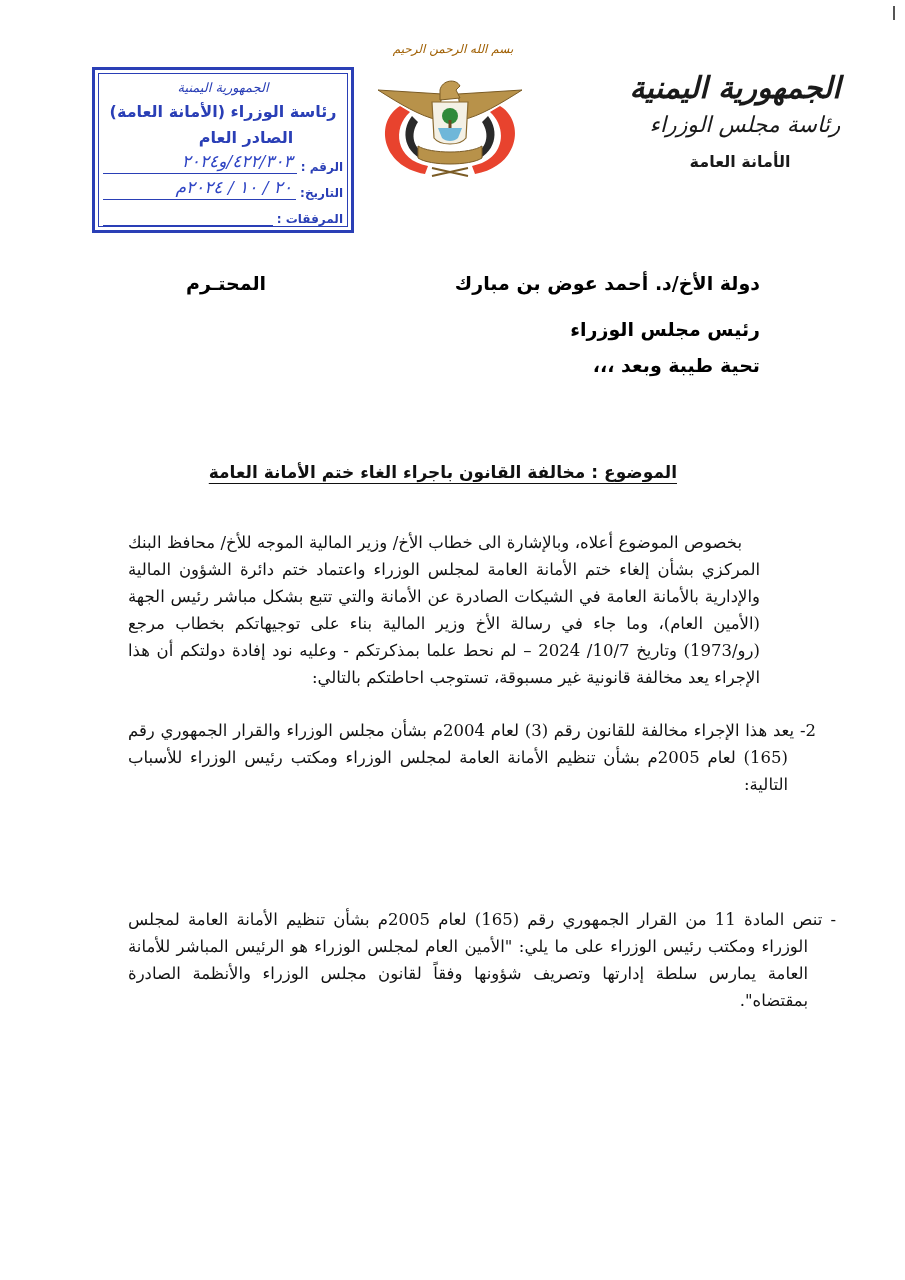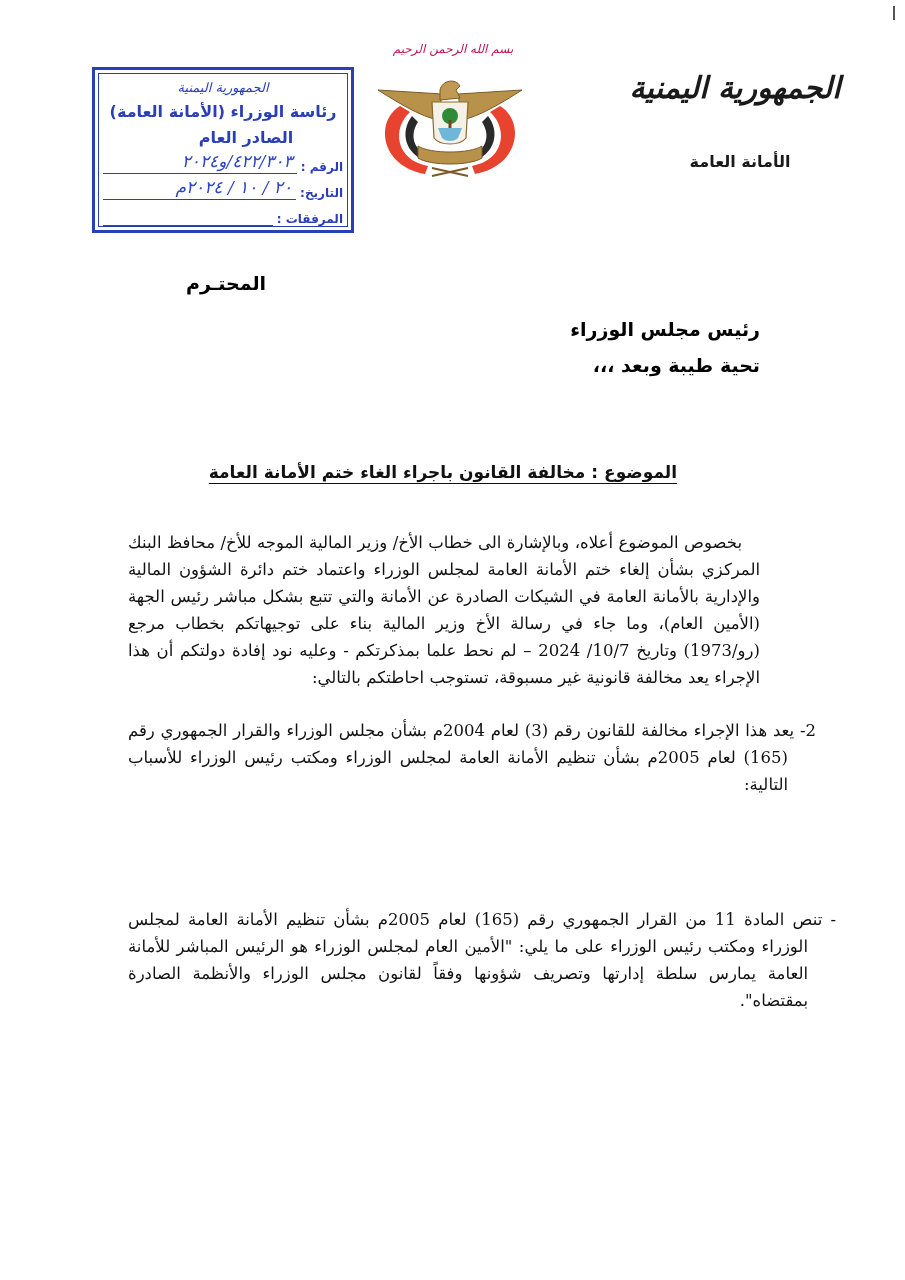--- a/index.html
+++ b/index.html
@@ -32,21 +32,21 @@
       position: absolute; right: 4px; bottom: 2px; font-size: 17px; direction: ltr;
       font-family: "DejaVu Serif", serif; font-style: italic; letter-spacing: 1px; color: #2f45c4;
     }
     .row-number { top: 82px; }
     .row-date { top: 108px; }
     .row-att { top: 134px; justify-content: center; }
 
     
     .basmala {
       position: absolute; left: 388px; top: 42px; width: 130px; text-align: center;
-      font-family: "DejaVu Serif", serif; font-size: 12px; color: #be185d; direction: rtl; font-style: italic;
+      font-family: "DejaVu Serif", serif; font-size: 12px; color: #a16207; direction: rtl; font-style: italic;
     }
     .emblem { position: absolute; left: 370px; top: 76px; width: 160px; height: 105px; }
 
     
     .lh { position: absolute; direction: rtl; text-align: center; color: #1a1a1a; }
     .lh-1 { left: 620px; top: 70px; width: 230px; font-family: "DejaVu Serif", serif; font-size: 30px; font-style: italic; font-weight: bold; }
     .lh-2 { left: 640px; top: 112px; width: 210px; font-family: "DejaVu Serif", serif; font-size: 22px; font-style: italic; }
     .lh-3 { left: 655px; top: 152px; width: 170px; font-family: "DejaVu Sans", sans-serif; font-size: 16px; font-weight: bold; letter-spacing: 2px; }
 
     
@@ -121,22 +121,24 @@
     <circle cx="80" cy="40" r="8" fill="#2f8a3a"></circle>
     <rect x="78.5" y="44" width="3" height="8" fill="#6b4a22"></rect>
 
     <path d="M68 52 L92 52 L88 62 C84 66, 76 66, 72 62 Z" fill="#6fb7d9"></path>
 
     <path d="M48 70 C60 78, 100 78, 112 70 L112 82 C100 90, 60 90, 48 82 Z" fill="#b8924a" stroke="#7a5b25" stroke-width="1"></path>
     <path d="M62 92 L98 100 M98 92 L62 100" stroke="#7a5b25" stroke-width="2"></path>
   </svg>
 
   <div class="lh lh-1">الجمهورية اليمنية</div>
+  <div class="lh lh-2">رئاسة مجلس الوزراء</div>
   <div class="lh lh-3">الأمانة العامة</div>
 
+  <div class="addr addr-name">دولة الأخ/د. أحمد عوض بن مبارك</div>
   <div class="addr addr-honor">المحتـرم</div>
   <div class="addr addr-title">رئيس مجلس الوزراء</div>
   <div class="addr addr-greet">تحية طيبة وبعد ،،،</div>
 
   <div class="subject">الموضوع : مخالفة القانون باجراء الغاء ختم الأمانة العامة</div>
 
   <p class="para p-intro">بخصوص الموضوع أعلاه، وبالإشارة الى خطاب الأخ/ وزير المالية الموجه للأخ/ محافظ البنك المركزي بشأن إلغاء ختم الأمانة العامة لمجلس الوزراء واعتماد ختم دائرة الشؤون المالية والإدارية بالأمانة العامة في الشيكات الصادرة عن الأمانة والتي تتبع بشكل مباشر رئيس الجهة (الأمين العام)، وما جاء في رسالة الأخ وزير المالية بناء على توجيهاتكم بخطاب مرجع (رو/1973) وتاريخ 10/7/ 2024 – لم نحط علما بمذكرتكم - وعليه نود إفادة دولتكم أن هذا الإجراء يعد مخالفة قانونية غير مسبوقة، تستوجب احاطتكم بالتالي:</p>
   <p class="para p-item1 hang">2- يعد هذا الإجراء مخالفة للقانون رقم (3) لعام 2004م بشأن مجلس الوزراء والقرار الجمهوري رقم (165) لعام 2005م بشأن تنظيم الأمانة العامة لمجلس الوزراء ومكتب رئيس الوزراء للأسباب التالية:</p>
   <p class="para p-b2 hang">- تنص المادة 11 من القرار الجمهوري رقم (165) لعام 2005م بشأن تنظيم الأمانة العامة لمجلس الوزراء ومكتب رئيس الوزراء على ما يلي: "الأمين العام لمجلس الوزراء هو الرئيس المباشر للأمانة العامة يمارس سلطة إدارتها وتصريف شؤونها وفقاً لقانون مجلس الوزراء والأنظمة الصادرة بمقتضاه".</p>
 

